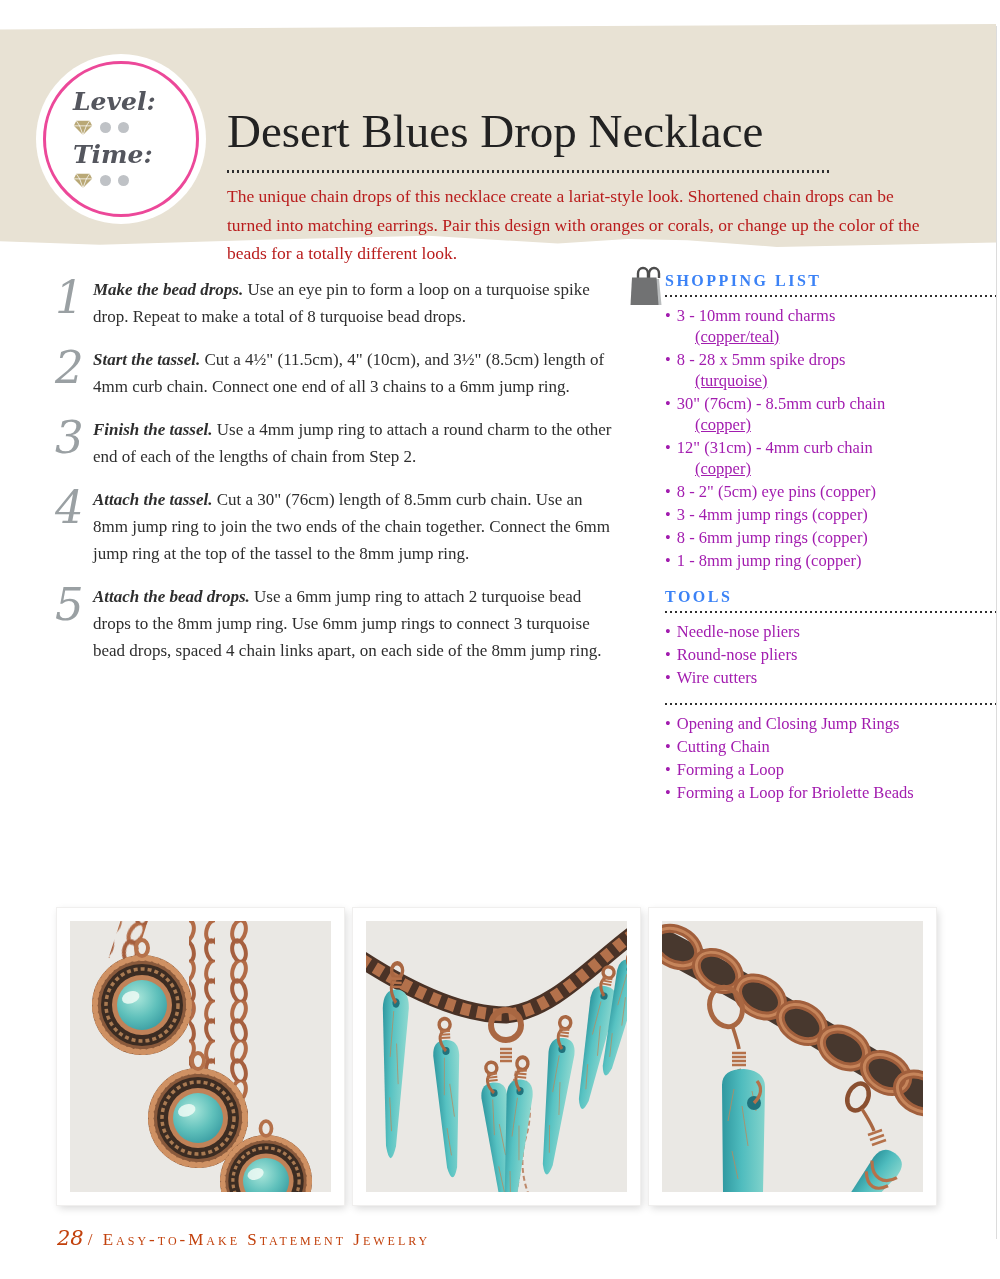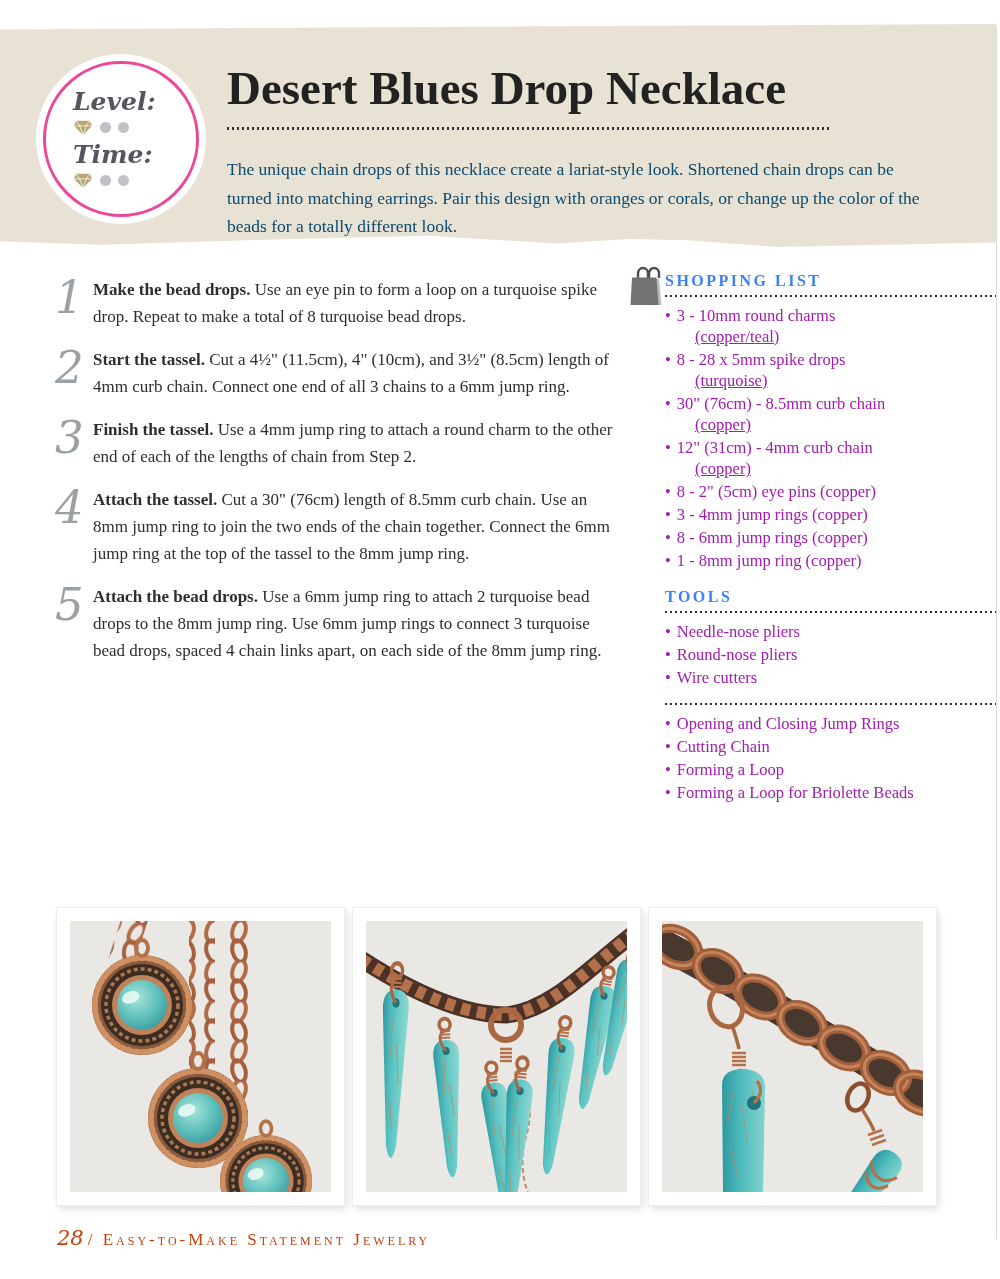--- a/index.html
+++ b/index.html
@@ -17,32 +17,32 @@
   .badge-inner{position:absolute;left:7px;top:7px;right:7px;bottom:7px;border:3px solid #ec4899;
          border-radius:50%;display:flex;flex-direction:column;justify-content:center;align-items:center;}
   .badge-group{width:96px;margin:3px 0;}
   .badge-label{font-family:"DejaVu Serif",serif;font-style:italic;font-weight:bold;
          font-size:25px;line-height:26px;color:#54565e;letter-spacing:0;}
   .badge-icons{display:flex;align-items:center;gap:7px;margin-top:3px;height:18px;}
   .dot{width:11px;height:11px;border-radius:50%;background:#bfc2c6;}
 
   
   .title-wrap{position:absolute;left:227px;top:62px;width:705px;}
-  .title{font-size:47px;line-height:52px;color:#222222;font-weight:700;}
+  .title{font-size:47px;line-height:52px;color:#222222;font-weight:400;margin-top:43px;}
   .dotline{height:3px;background-image:repeating-linear-gradient(90deg,#2f2f2f 0 2px,transparent 2px 5px);}
   .title-rule{width:604px;margin-top:13px;}
-  .intro{margin-top:25px;font-size:17.5px;line-height:28.5px;color:#0c4a6e;width:702px;}
+  .intro{margin-top:9px;font-size:17.5px;line-height:28.5px;color:#b91c1c;width:702px;}
 
   
   .steps{position:absolute;left:55px;top:276px;width:562px;}
   .step{display:flex;margin-bottom:16px;}
   .step-num{flex:0 0 38px;font-family:"DejaVu Serif",serif;font-style:italic;
             font-size:45px;line-height:44px;color:#9aa0a3;}
   .step-text{font-size:17px;line-height:27px;color:#2e2e2e;width:524px;}
-  .step-lead{font-weight:bold;text-align:right;}
+  .step-lead{font-style:italic;font-weight:bold;text-align:right;}
 
   
   .sidebar{position:absolute;left:665px;top:270px;width:332px;}
   .side-section{position:relative;margin-bottom:15px;}
   .side-head{font-size:16px;font-weight:bold;letter-spacing:2.5px;color:#3b82f6;line-height:22px;}
   .head-rule{margin-top:3px;height:2px;
              background-image:repeating-linear-gradient(90deg,#2f2f2f 0 2px,transparent 2px 5px);}
   .bag{position:absolute;left:-40px;top:-6px;}
   .side-list{margin-top:8px;}
   .side-item{font-size:16.5px;line-height:21px;color:#a21caf;margin-bottom:2px;}

